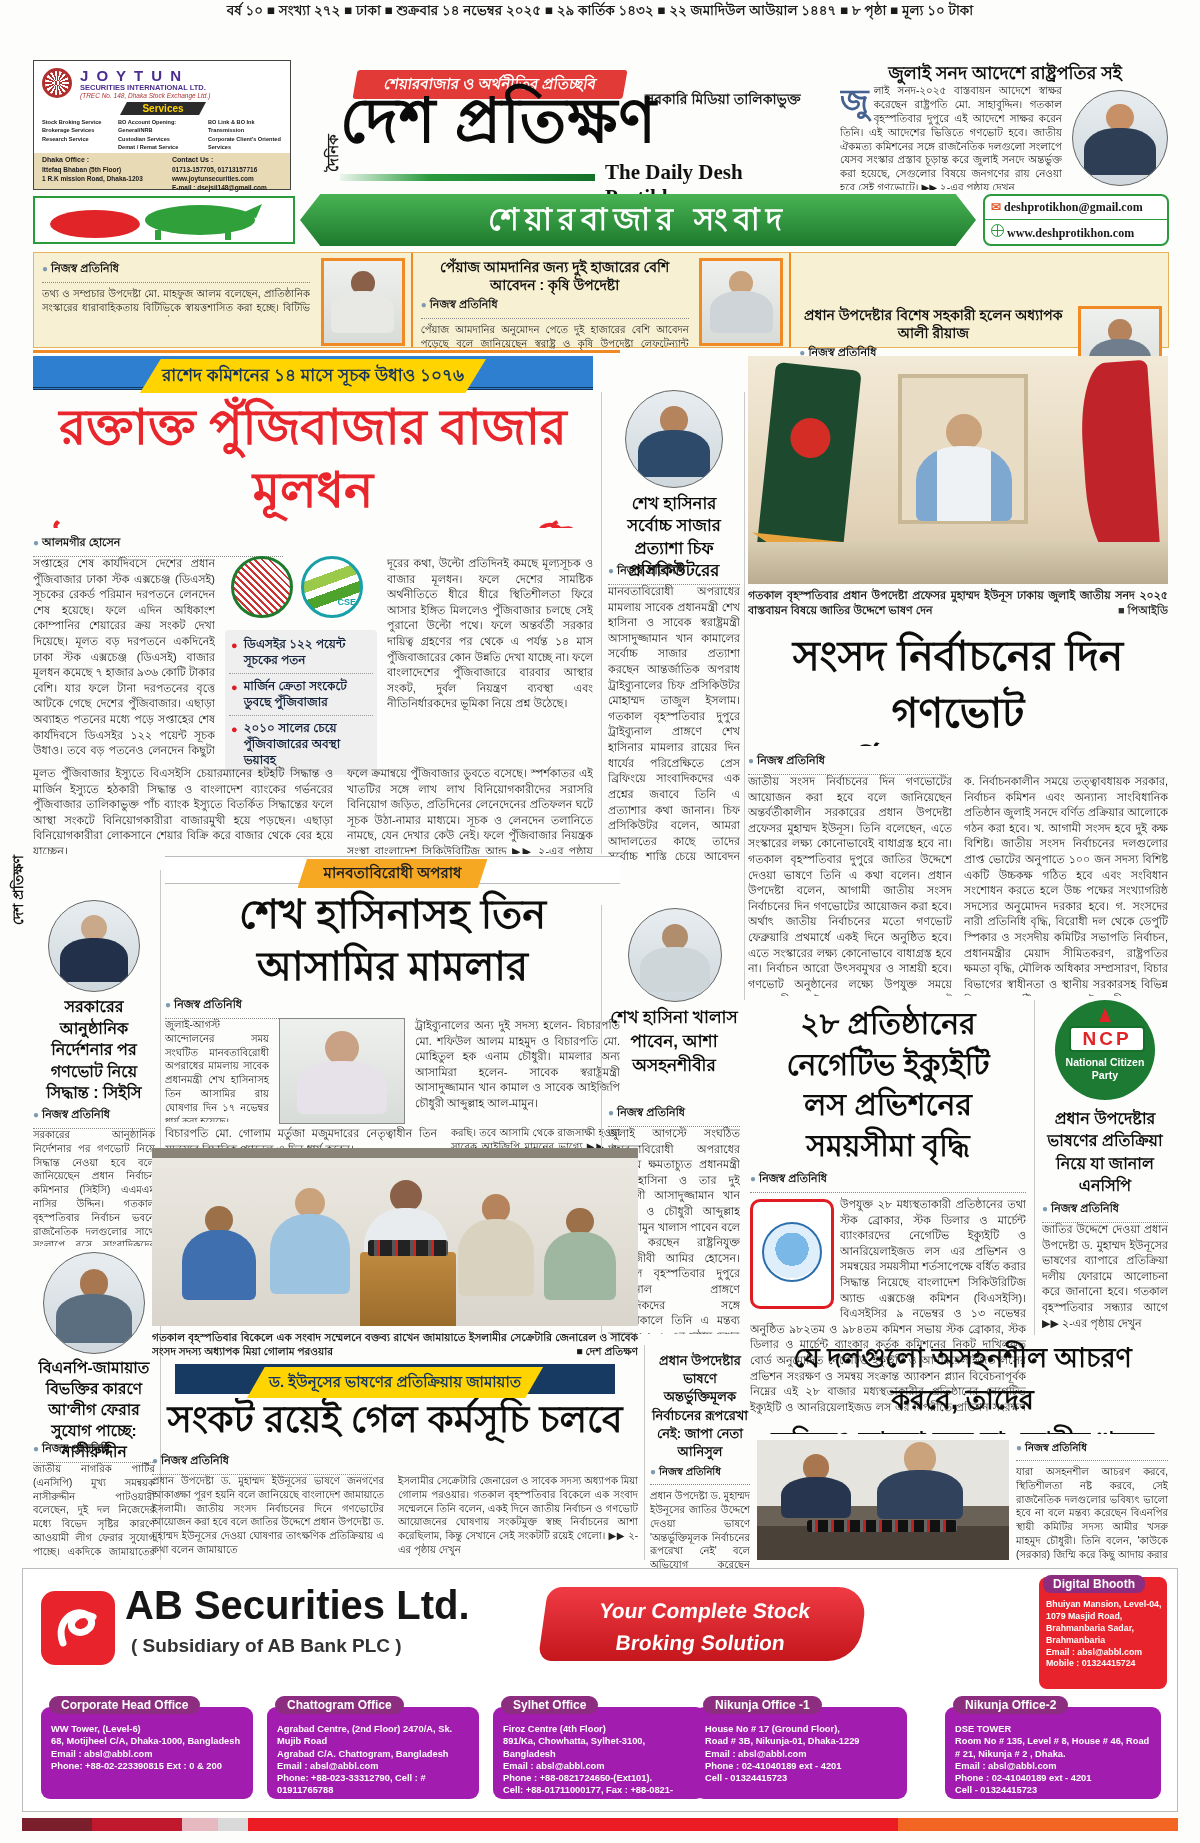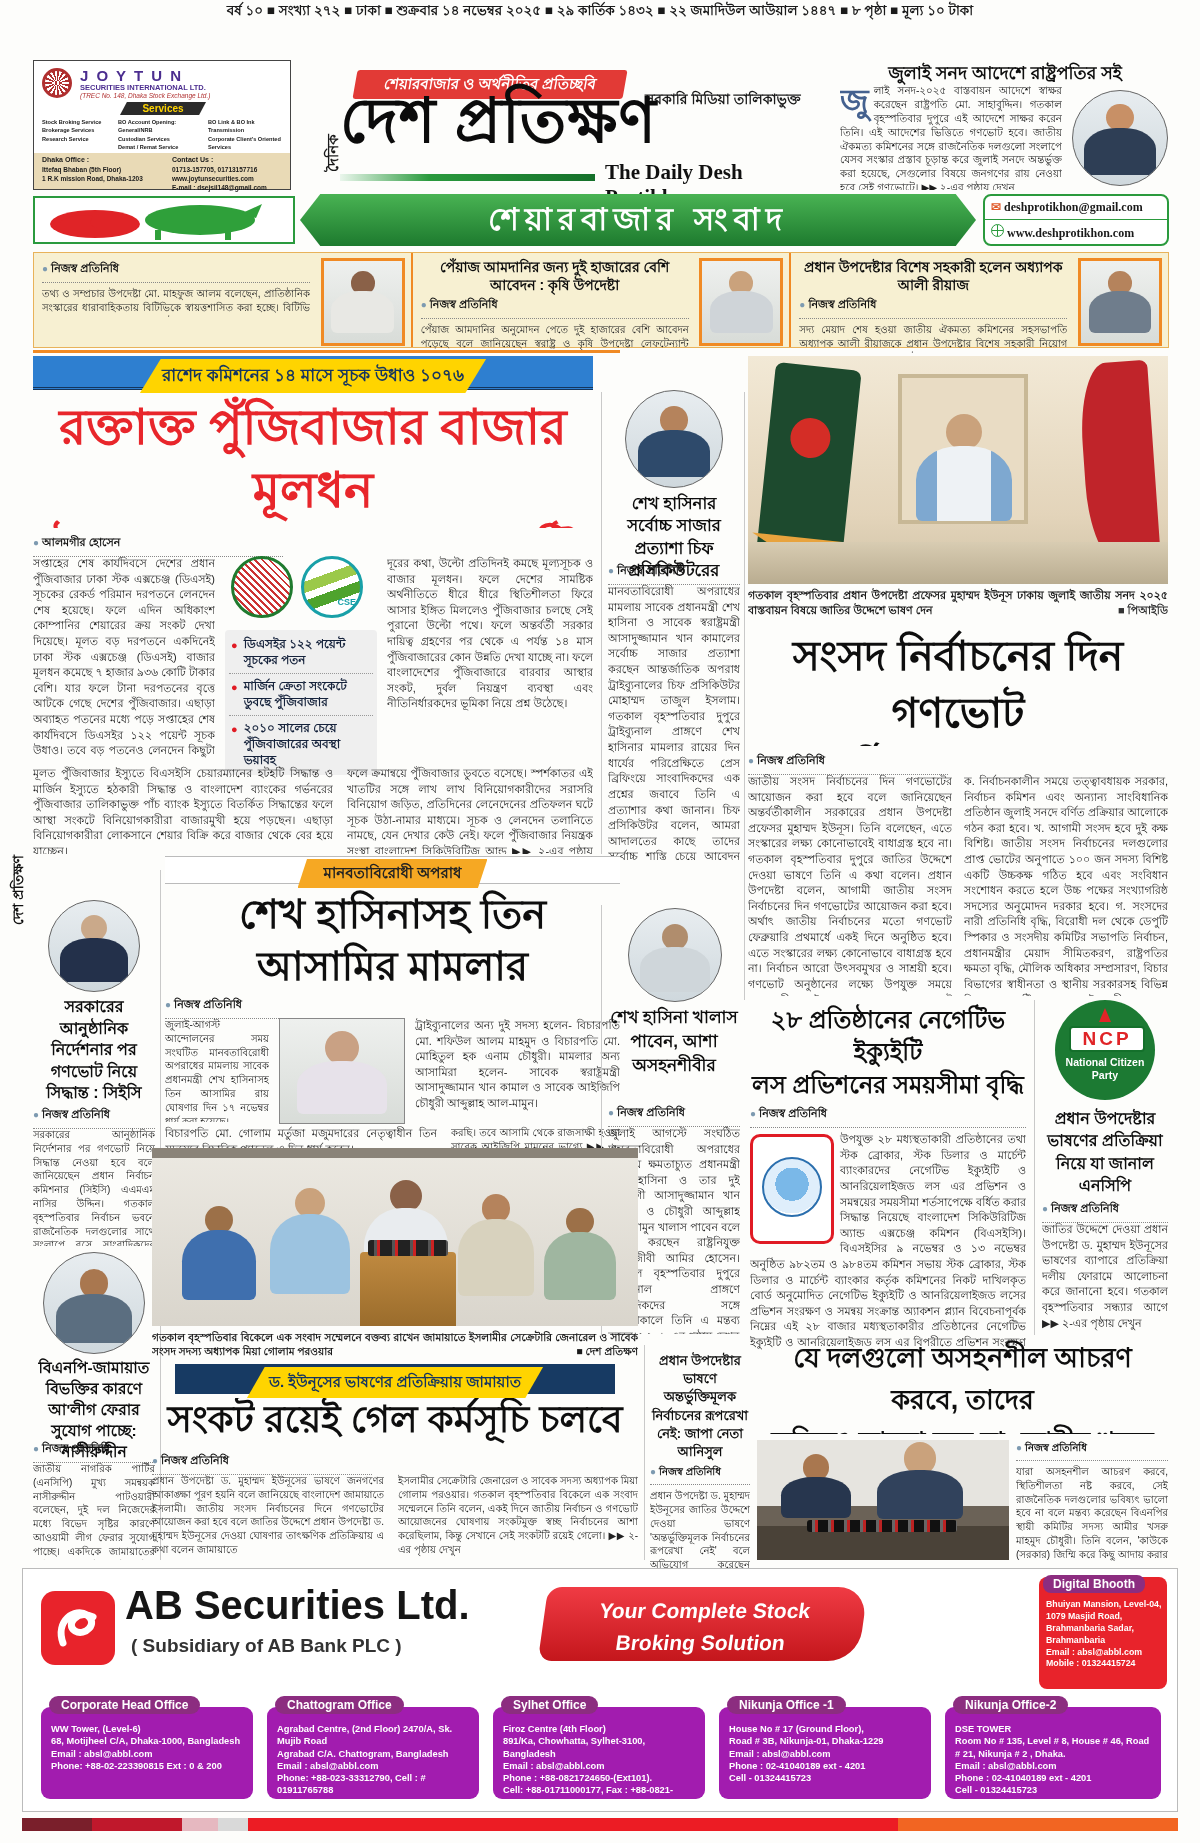--- a/index.html
+++ b/index.html
@@ -139,21 +139,21 @@
       <div class="person" style="left:10%;bottom:0;width:80%;height:88%;--h:#caa27c;--b:#cfd4d8;">
           <span class="ph"></span>
           <span class="pb"></span>
         </div>
     </div>
     <div class="ctr hl" style="font-size:14px;line-height:1.3;width:268px;">পেঁয়াজ আমদানির জন্য দুই হাজারের বেশি আবেদন : কৃষি উপদেষ্টা</div>
     <div class="bl" style="margin-top:2px;"><span class="dot">●</span><span>নিজস্ব প্রতিনিধি</span></div>
     <div class="drule" style="width:268px;"></div>
     <div class="bd-sm" style="width:268px;height:30px;">পেঁয়াজ আমদানির অনুমোদন পেতে দুই হাজারের বেশি আবেদন পড়েছে বলে জানিয়েছেন স্বরাষ্ট্র ও কৃষি উপদেষ্টা লেফটেন্যান্ট জেনারেল (অব.) মো. জাহাঙ্গীর   ▶▶ ২-এর পৃষ্ঠায় দেখুন</div>
   </div>
-  <div style="position:relative;flex:1;padding:5px 8px;">
+  <div style="position:relative;flex:1;padding:5px 8px;margin-top:48px;">
     <div class="pframe" style="right:6px;top:5px;width:78px;height:82px;">
       <div class="person" style="left:10%;bottom:0;width:80%;height:88%;--h:#b5835c;--b:#6f7d8c;">
           <span class="ph"></span>
           <span class="pb"></span>
         </div>
     </div>
     <div class="ctr hl" style="font-size:14px;line-height:1.3;width:268px;">প্রধান উপদেষ্টার বিশেষ সহকারী হলেন অধ্যাপক আলী রীয়াজ</div>
     <div class="bl" style="margin-top:2px;"><span class="dot">●</span><span>নিজস্ব প্রতিনিধি</span></div>
     <div class="drule" style="width:268px;"></div>
     <div class="bd-sm" style="width:268px;height:30px;">সদ্য মেয়াদ শেষ হওয়া জাতীয় ঐকমত্য কমিশনের সহসভাপতি অধ্যাপক আলী রীয়াজকে প্রধান উপদেষ্টার বিশেষ সহকারী নিয়োগ দেওয়া হয়েছে।   ▶▶ ২-এর পৃষ্ঠায় দেখুন</div>
@@ -310,21 +310,21 @@
   <div class="abs ctr hl" style="top:98px;width:132px;font-size:17px;line-height:1.4;">শেখ হাসিনা খালাস পাবেন, আশা অসহনশীবীর</div>
   <div class="abs" style="top:196px;width:132px;">
     <div class="bl"><span class="dot">●</span><span>নিজস্ব প্রতিনিধি</span></div>
     <div class="drule"></div>
   </div>
   <div class="abs bd" style="top:218px;width:132px;height:208px;">জুলাই আগস্টে সংঘঠিত মানবতাবিরোধী অপরাধের মামলায় ক্ষমতাচ্যুত প্রধানমন্ত্রী শেখ হাসিনা ও তার দুই সহযোগী আসাদুজ্জামান খান কামাল ও চৌধুরী আব্দুল্লাহ আল-মামুন খালাস পাবেন বলে আশা করছেন রাষ্ট্রনিযুক্ত আইনজীবী আমির হোসেন। গতকাল বৃহস্পতিবার দুপুরে ট্রাইব্যুনাল প্রাঙ্গণে সাংবাদিকদের সঙ্গে আলাপকালে তিনি এ মন্তব্য করেন।   ▶▶ ২-এর পৃষ্ঠায় দেখুন</div>
 </div>
 
 <div class="vline" style="left:1034px;top:1000px;height:335px;"></div>
 <div class="abs" style="left:750px;top:1004px;width:276px;height:330px;">
-  <div class="ctr pre hl" style="font-size:24px;line-height:1.35;">২৮ প্রতিষ্ঠানের নেগেটিভ ইক্যুইটি
+  <div class="ctr pre hl" style="font-size:30px;line-height:1.35;">২৮ প্রতিষ্ঠানের নেগেটিভ ইক্যুইটি
 লস প্রভিশনের সময়সীমা বৃদ্ধি</div>
   <div style="margin-top:4px;">
     <div class="bl"><span class="dot">●</span><span>নিজস্ব প্রতিনিধি</span></div>
     <div class="drule"></div>
   </div>
   <div class="bd" style="height:218px;margin-top:2px;">
     <span style="float:left;width:78px;height:104px;border:3px solid #e01b24;border-radius:10px;margin:2px 6px 2px 0;position:relative;background:#fff;">
       <span style="position:absolute;left:9px;top:20px;width:56px;height:56px;border-radius:50%;border:2px solid #2b6fae;background:radial-gradient(circle at 50% 45%,#7ab8e8 0 40%,#dfeefb 40% 70%,#fff 70%);display:block;"></span>
     </span>
     <span>উপযুক্ত ২৮ মধ্যস্থতাকারী প্রতিষ্ঠানের তথা স্টক ব্রোকার, স্টক ডিলার ও মার্চেন্ট ব্যাংকারদের নেগেটিভ ইক্যুইটি ও আনরিয়েলাইজড লস এর প্রভিশন ও সমন্বয়ের সময়সীমা শর্তসাপেক্ষে বর্ধিত করার সিদ্ধান্ত নিয়েছে বাংলাদেশ সিকিউরিটিজ অ্যান্ড এক্সচেঞ্জ কমিশন (বিএসইসি)। বিএসইসির ৯ নভেম্বর ও ১৩ নভেম্বর অনুষ্ঠিত ৯৮২তম ও ৯৮৪তম কমিশন সভায় স্টক ব্রোকার, স্টক ডিলার ও মার্চেন্ট ব্যাংকার কর্তৃক কমিশনের নিকট দাখিলকৃত বোর্ড অনুমোদিত নেগেটিভ ইক্যুইটি ও আনরিয়েলাইজড লসের প্রভিশন সংরক্ষণ ও সমন্বয় সংক্রান্ত অ্যাকশন প্ল্যান বিবেচনাপূর্বক নিম্নের এই ২৮ বাজার মধ্যস্থতাকারীর প্রতিষ্ঠানের নেগেটিভ ইক্যুইটি ও আনরিয়েলাইজড লস এর বিপরীতে প্রভিশন সংরক্ষণ ও সমন্বয় করার   ▶▶ ২-এর পৃষ্ঠায় দেখুন</span>
@@ -450,21 +450,21 @@
 Fax : +88-031-2512794</div>
   </div>
   <div class="office-card" style="left:470px;top:138px;width:212px;height:92px;">
     <div class="office-label">Sylhet Office</div>
     <div class="office-lines">Firoz Centre (4th Floor)
 891/Ka, Chowhatta, Sylhet-3100, Bangladesh
 Email : absl@abbl.com
 Phone : +88-0821724650-(Ext101).
 Cell: +88-01711000177, Fax : +88-0821-2832780</div>
   </div>
-  <div class="office-card" style="left:696px;top:138px;width:212px;height:92px;">
+  <div class="office-card" style="left:672px;top:138px;width:212px;height:92px;">
     <div class="office-label">Nikunja Office -1</div>
     <div class="office-lines">House No # 17 (Ground Floor),
 Road # 3B, Nikunja-01, Dhaka-1229
 Email : absl@abbl.com
 Phone : 02-41040189 ext - 4201
 Cell - 01324415723</div>
   </div>
   <div class="office-card" style="left:922px;top:138px;width:216px;height:92px;">
     <div class="office-label">Nikunja Office-2</div>
     <div class="office-lines">DSE TOWER

